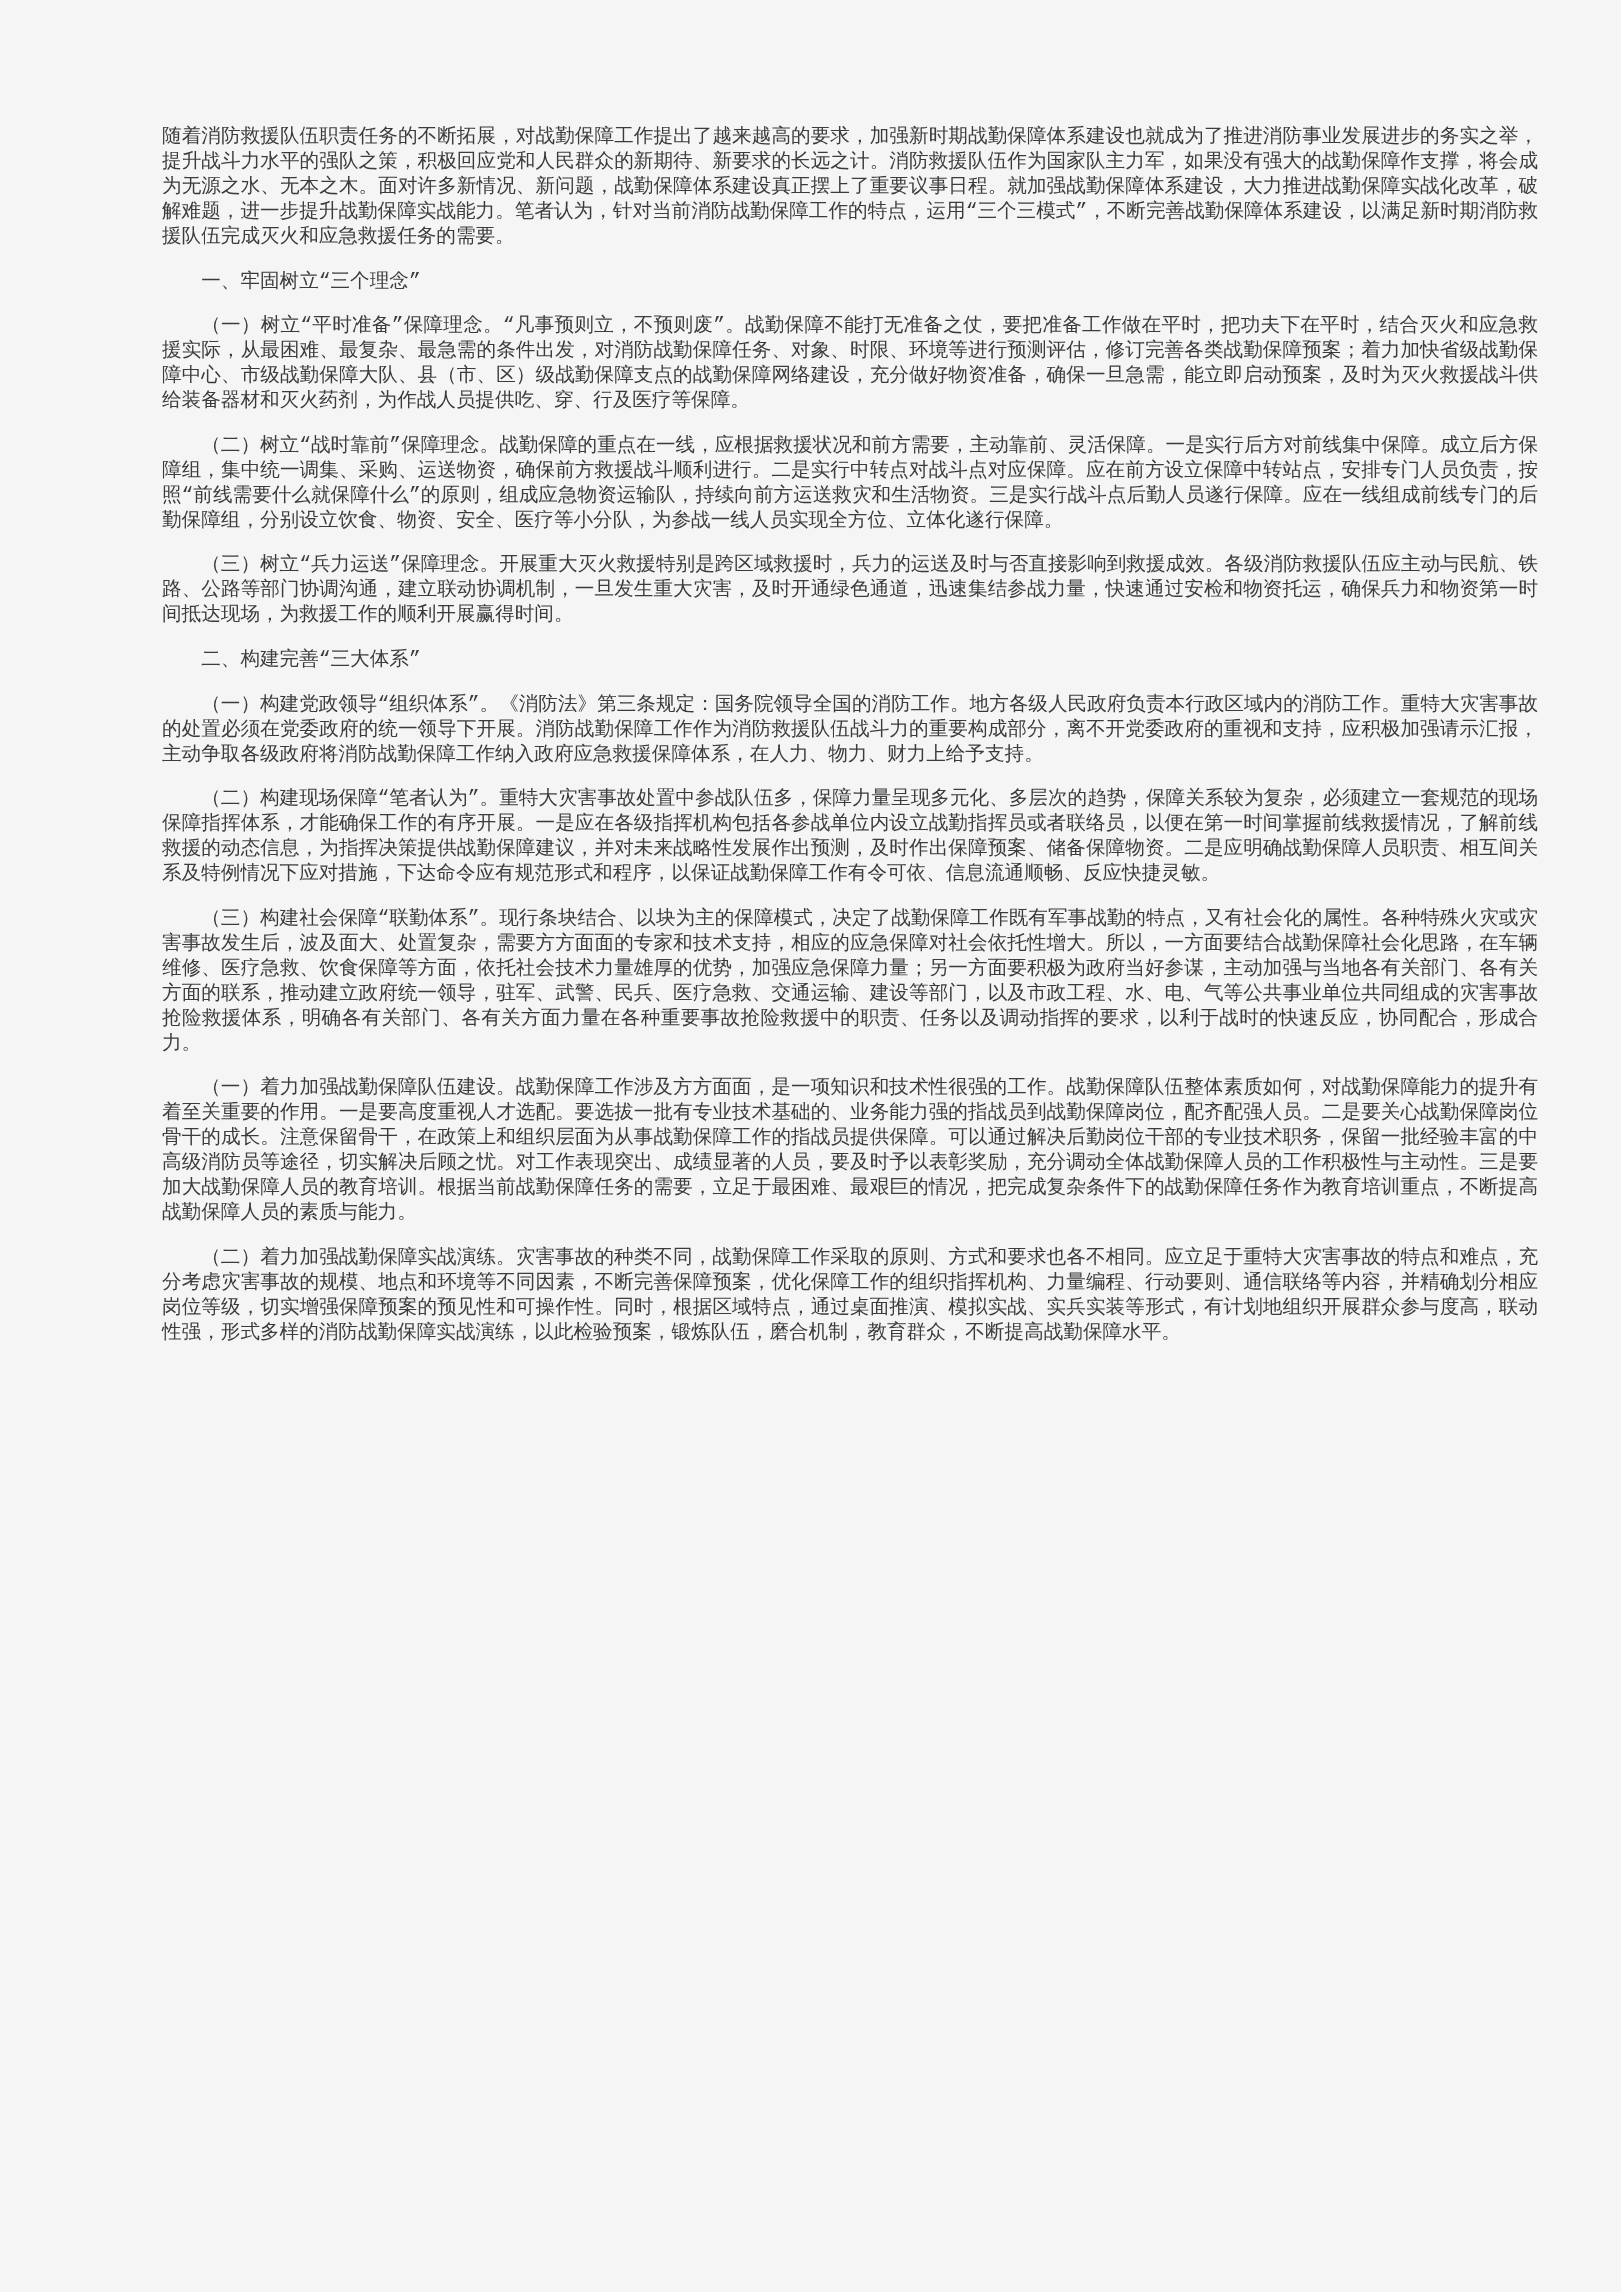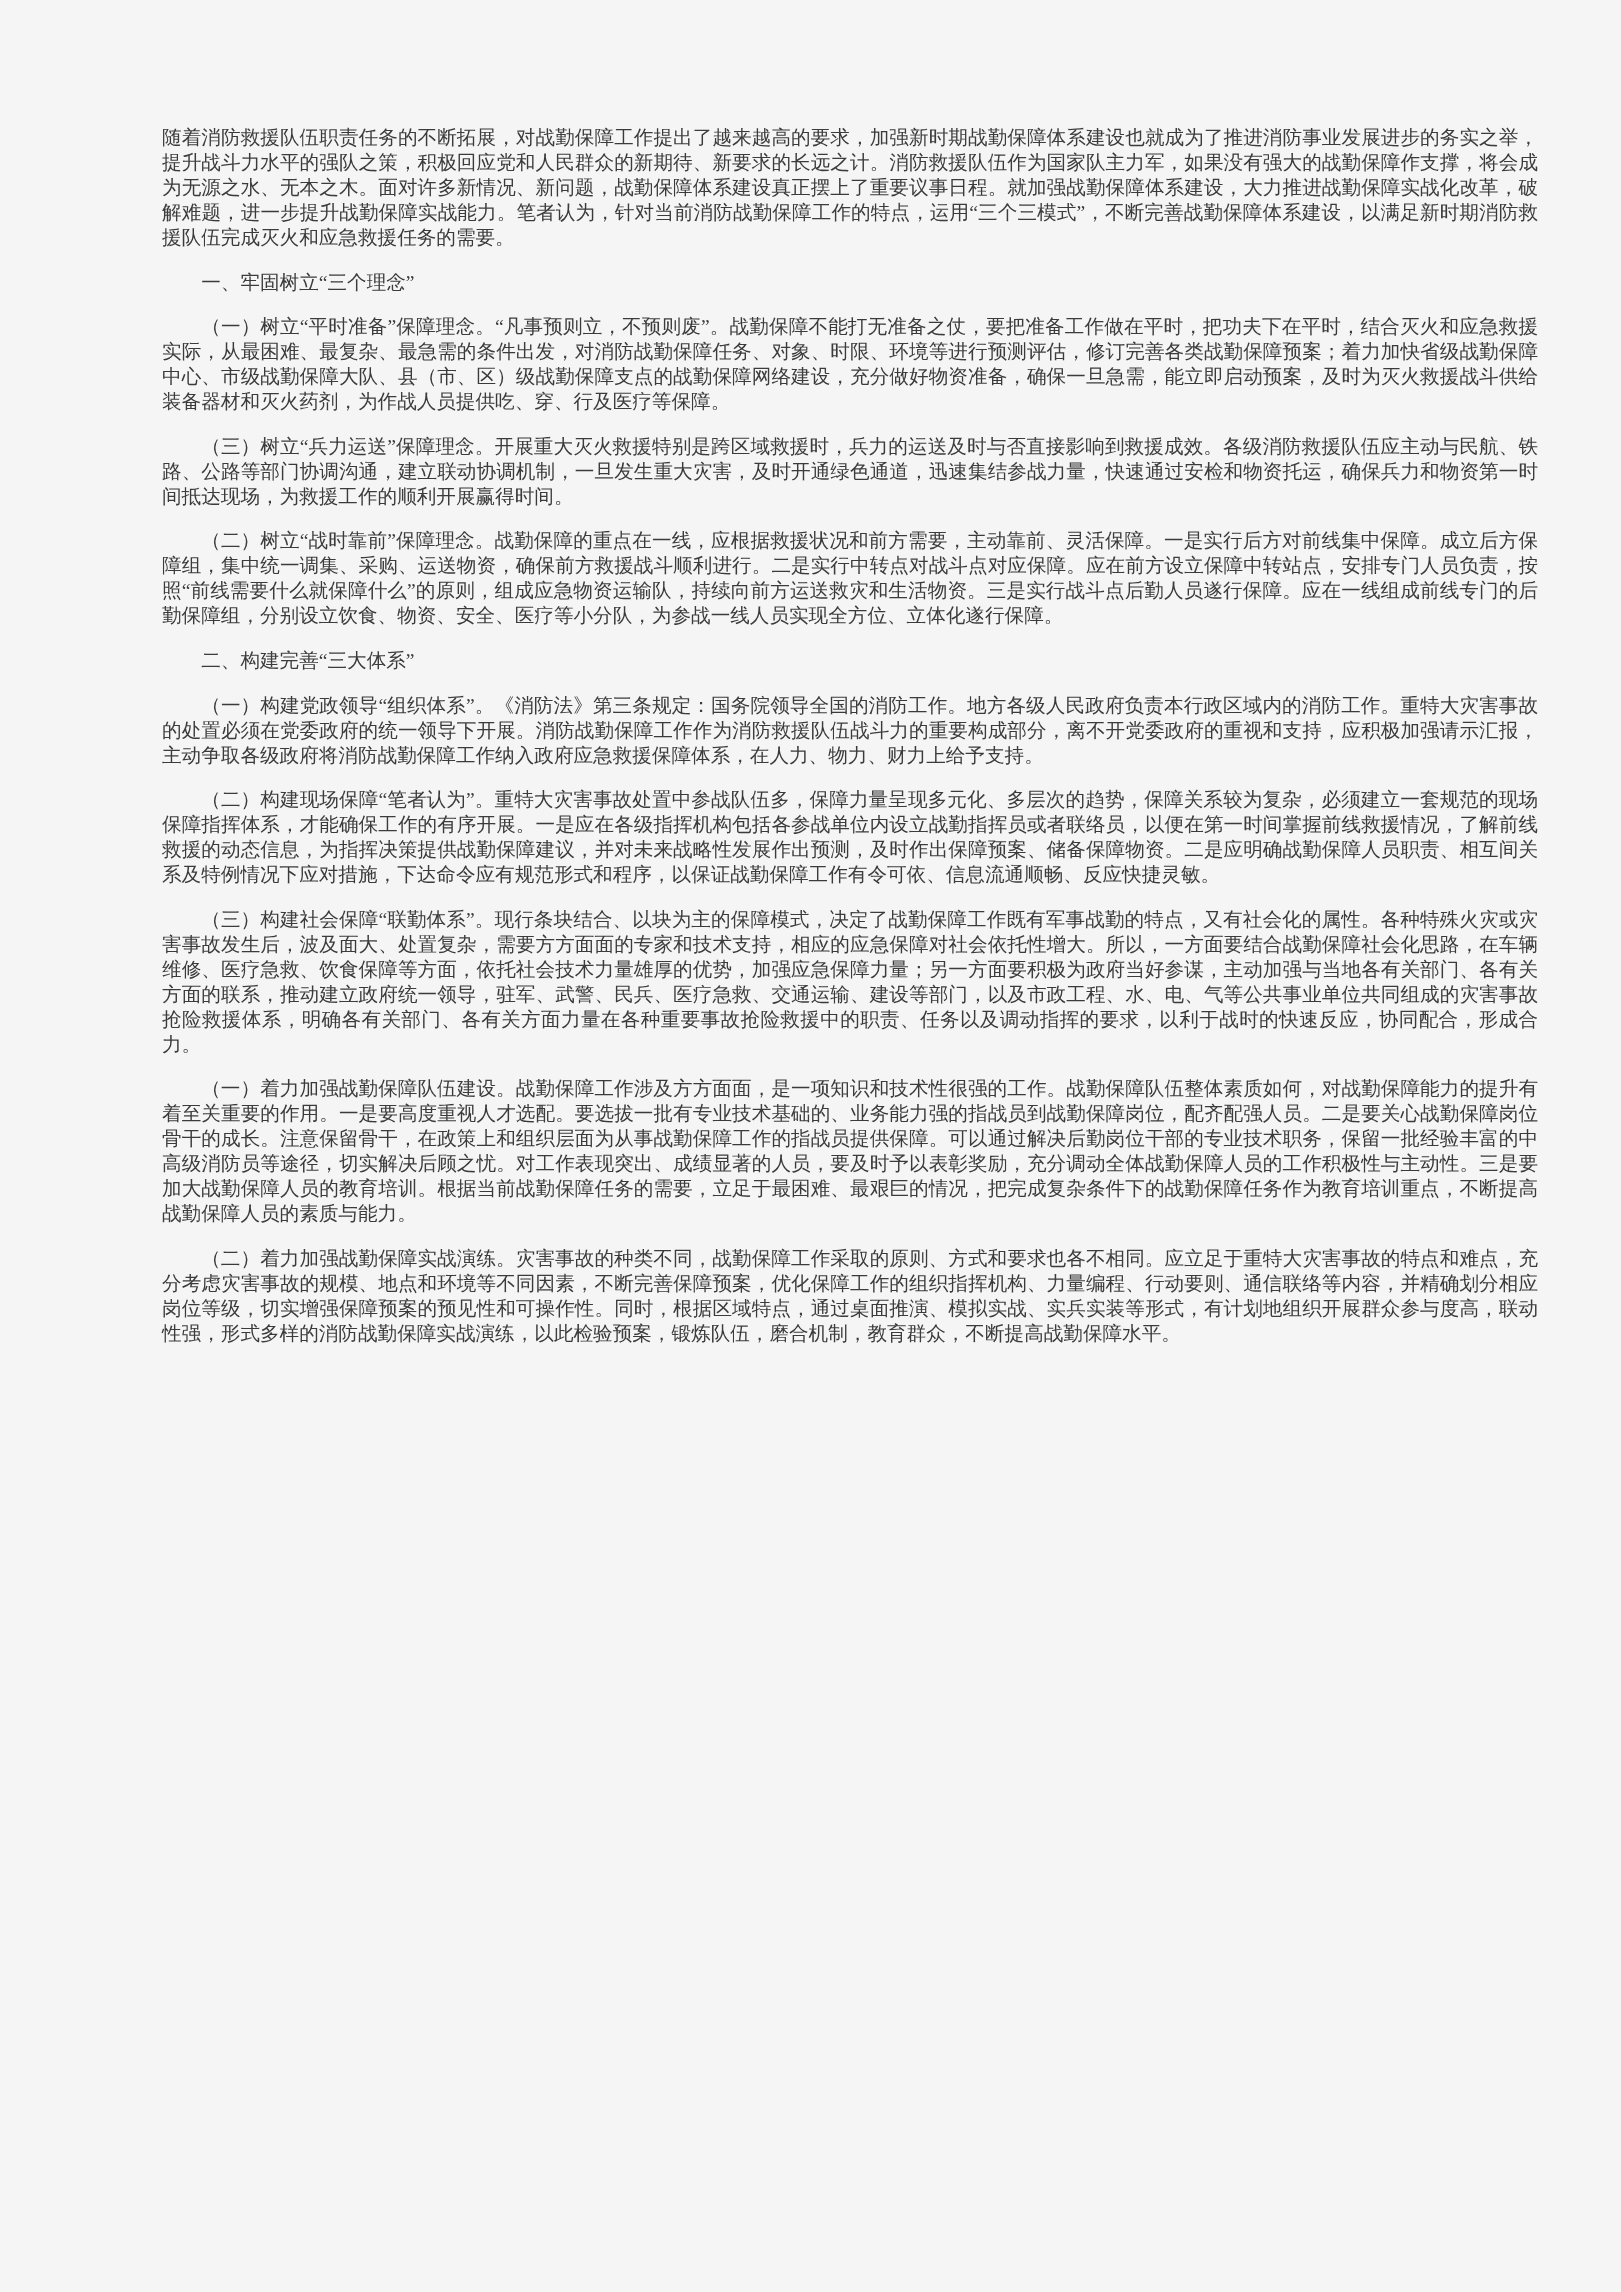--- a/index.html
+++ b/index.html
@@ -9,20 +9,21 @@
   }
   body {
     width: 1621px;
     min-height: 2293px;
     font-family: "Liberation Serif", serif;
   }
   .page {
     box-sizing: border-box;
     width: 1621px;
     padding: 125px 83px 59px 162px;
+    font-family: Liberation Mono, monospace;
   }
   .page p {
     margin: 0 0 19.6px 0;
     font-size: 19.6px;
     line-height: 25px;
     color: #3b3b3b;
     text-align: justify;
     letter-spacing: 0;
     word-break: break-all;
   }
@@ -37,22 +38,22 @@
     margin-bottom: 8px;
   }
 </style>
 </head>
 <body>
 
 <div class="page">
     <p>随着消防救援队伍职责任务的不断拓展，对战勤保障工作提出了越来越高的要求，加强新时期战勤保障体系建设也就成为了推进消防事业发展进步的务实之举，提升战斗力水平的强队之策，积极回应党和人民群众的新期待、新要求的长远之计。消防救援队伍作为国家队主力军，如果没有强大的战勤保障作支撑，将会成为无源之水、无本之木。面对许多新情况、新问题，战勤保障体系建设真正摆上了重要议事日程。就加强战勤保障体系建设，大力推进战勤保障实战化改革，破解难题，进一步提升战勤保障实战能力。笔者认为，针对当前消防战勤保障工作的特点，运用“三个三模式”，不断完善战勤保障体系建设，以满足新时期消防救援队伍完成灭火和应急救援任务的需要。</p>
     <p class="indent heading">一、牢固树立“三个理念”</p>
     <p class="indent">（一）树立“平时准备”保障理念。“凡事预则立，不预则废”。战勤保障不能打无准备之仗，要把准备工作做在平时，把功夫下在平时，结合灭火和应急救援实际，从最困难、最复杂、最急需的条件出发，对消防战勤保障任务、对象、时限、环境等进行预测评估，修订完善各类战勤保障预案；着力加快省级战勤保障中心、市级战勤保障大队、县（市、区）级战勤保障支点的战勤保障网络建设，充分做好物资准备，确保一旦急需，能立即启动预案，及时为灭火救援战斗供给装备器材和灭火药剂，为作战人员提供吃、穿、行及医疗等保障。</p>
+    <p class="indent">（二）树立“战时靠前”保障理念。战勤保障的重点在一线，应根据救援状况和前方需要，主动靠前、灵活保障。一是实行后方对前线集中保障。成立后方保障组，集中统一调集、采购、运送物资，确保前方救援战斗顺利进行。二是实行中转点对战斗点对应保障。应在前方设立保障中转站点，安排专门人员负责，按照“前线需要什么就保障什么”的原则，组成应急物资运输队，持续向前方运送救灾和生活物资。三是实行战斗点后勤人员遂行保障。应在一线组成前线专门的后勤保障组，分别设立饮食、物资、安全、医疗等小分队，为参战一线人员实现全方位、立体化遂行保障。</p>
     <p class="indent">（三）树立“兵力运送”保障理念。开展重大灭火救援特别是跨区域救援时，兵力的运送及时与否直接影响到救援成效。各级消防救援队伍应主动与民航、铁路、公路等部门协调沟通，建立联动协调机制，一旦发生重大灾害，及时开通绿色通道，迅速集结参战力量，快速通过安检和物资托运，确保兵力和物资第一时间抵达现场，为救援工作的顺利开展赢得时间。</p>
-    <p class="indent">（二）树立“战时靠前”保障理念。战勤保障的重点在一线，应根据救援状况和前方需要，主动靠前、灵活保障。一是实行后方对前线集中保障。成立后方保障组，集中统一调集、采购、运送物资，确保前方救援战斗顺利进行。二是实行中转点对战斗点对应保障。应在前方设立保障中转站点，安排专门人员负责，按照“前线需要什么就保障什么”的原则，组成应急物资运输队，持续向前方运送救灾和生活物资。三是实行战斗点后勤人员遂行保障。应在一线组成前线专门的后勤保障组，分别设立饮食、物资、安全、医疗等小分队，为参战一线人员实现全方位、立体化遂行保障。</p>
     <p class="indent heading">二、构建完善“三大体系”</p>
     <p class="indent">（一）构建党政领导“组织体系”。《消防法》第三条规定：国务院领导全国的消防工作。地方各级人民政府负责本行政区域内的消防工作。重特大灾害事故的处置必须在党委政府的统一领导下开展。消防战勤保障工作作为消防救援队伍战斗力的重要构成部分，离不开党委政府的重视和支持，应积极加强请示汇报，主动争取各级政府将消防战勤保障工作纳入政府应急救援保障体系，在人力、物力、财力上给予支持。</p>
     <p class="indent">（二）构建现场保障“笔者认为”。重特大灾害事故处置中参战队伍多，保障力量呈现多元化、多层次的趋势，保障关系较为复杂，必须建立一套规范的现场保障指挥体系，才能确保工作的有序开展。一是应在各级指挥机构包括各参战单位内设立战勤指挥员或者联络员，以便在第一时间掌握前线救援情况，了解前线救援的动态信息，为指挥决策提供战勤保障建议，并对未来战略性发展作出预测，及时作出保障预案、储备保障物资。二是应明确战勤保障人员职责、相互间关系及特例情况下应对措施，下达命令应有规范形式和程序，以保证战勤保障工作有令可依、信息流通顺畅、反应快捷灵敏。</p>
     <p class="indent">（三）构建社会保障“联勤体系”。现行条块结合、以块为主的保障模式，决定了战勤保障工作既有军事战勤的特点，又有社会化的属性。各种特殊火灾或灾害事故发生后，波及面大、处置复杂，需要方方面面的专家和技术支持，相应的应急保障对社会依托性增大。所以，一方面要结合战勤保障社会化思路，在车辆维修、医疗急救、饮食保障等方面，依托社会技术力量雄厚的优势，加强应急保障力量；另一方面要积极为政府当好参谋，主动加强与当地各有关部门、各有关方面的联系，推动建立政府统一领导，驻军、武警、民兵、医疗急救、交通运输、建设等部门，以及市政工程、水、电、气等公共事业单位共同组成的灾害事故抢险救援体系，明确各有关部门、各有关方面力量在各种重要事故抢险救援中的职责、任务以及调动指挥的要求，以利于战时的快速反应，协同配合，形成合力。</p>
     <p class="indent">（一）着力加强战勤保障队伍建设。战勤保障工作涉及方方面面，是一项知识和技术性很强的工作。战勤保障队伍整体素质如何，对战勤保障能力的提升有着至关重要的作用。一是要高度重视人才选配。要选拔一批有专业技术基础的、业务能力强的指战员到战勤保障岗位，配齐配强人员。二是要关心战勤保障岗位骨干的成长。注意保留骨干，在政策上和组织层面为从事战勤保障工作的指战员提供保障。可以通过解决后勤岗位干部的专业技术职务，保留一批经验丰富的中高级消防员等途径，切实解决后顾之忧。对工作表现突出、成绩显著的人员，要及时予以表彰奖励，充分调动全体战勤保障人员的工作积极性与主动性。三是要加大战勤保障人员的教育培训。根据当前战勤保障任务的需要，立足于最困难、最艰巨的情况，把完成复杂条件下的战勤保障任务作为教育培训重点，不断提高战勤保障人员的素质与能力。</p>
     <p class="indent">（二）着力加强战勤保障实战演练。灾害事故的种类不同，战勤保障工作采取的原则、方式和要求也各不相同。应立足于重特大灾害事故的特点和难点，充分考虑灾害事故的规模、地点和环境等不同因素，不断完善保障预案，优化保障工作的组织指挥机构、力量编程、行动要则、通信联络等内容，并精确划分相应岗位等级，切实增强保障预案的预见性和可操作性。同时，根据区域特点，通过桌面推演、模拟实战、实兵实装等形式，有计划地组织开展群众参与度高，联动性强，形式多样的消防战勤保障实战演练，以此检验预案，锻炼队伍，磨合机制，教育群众，不断提高战勤保障水平。</p>
   </div>
 
 
 </body></html>

